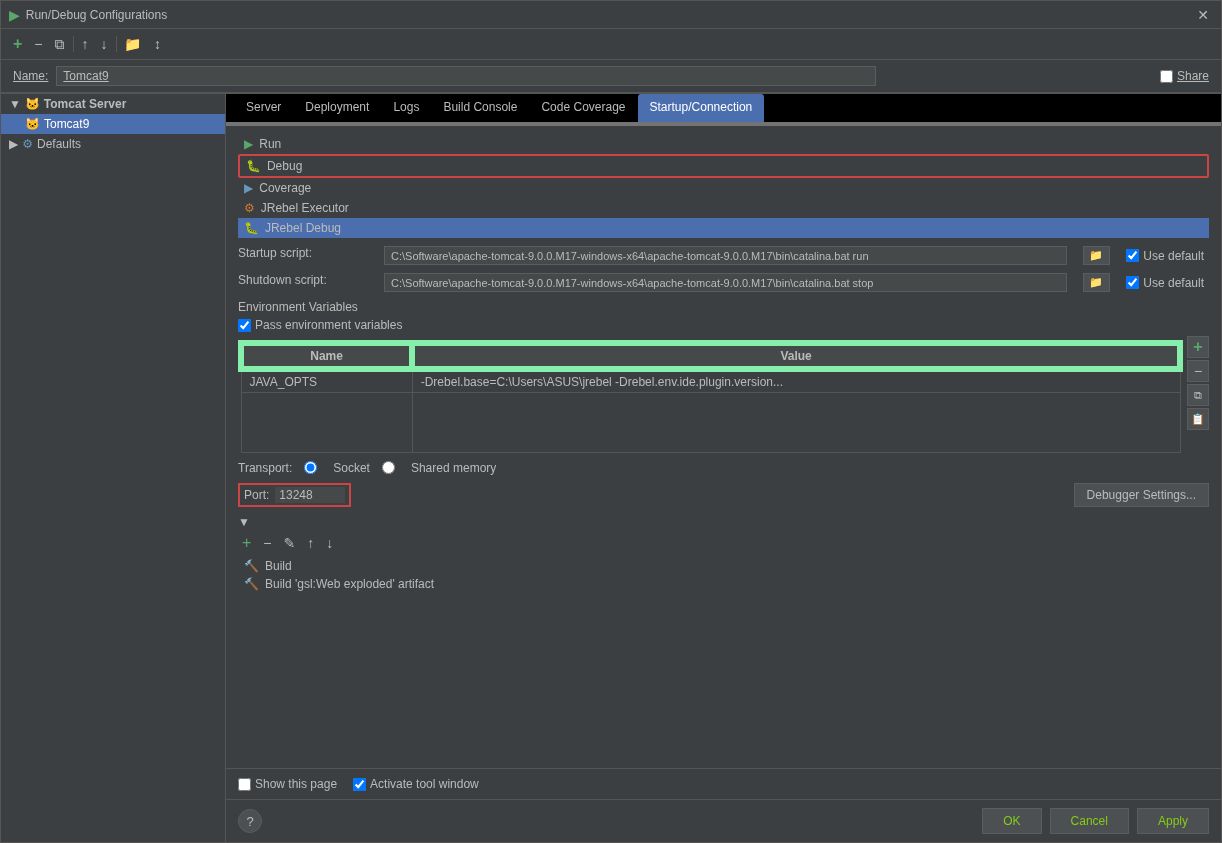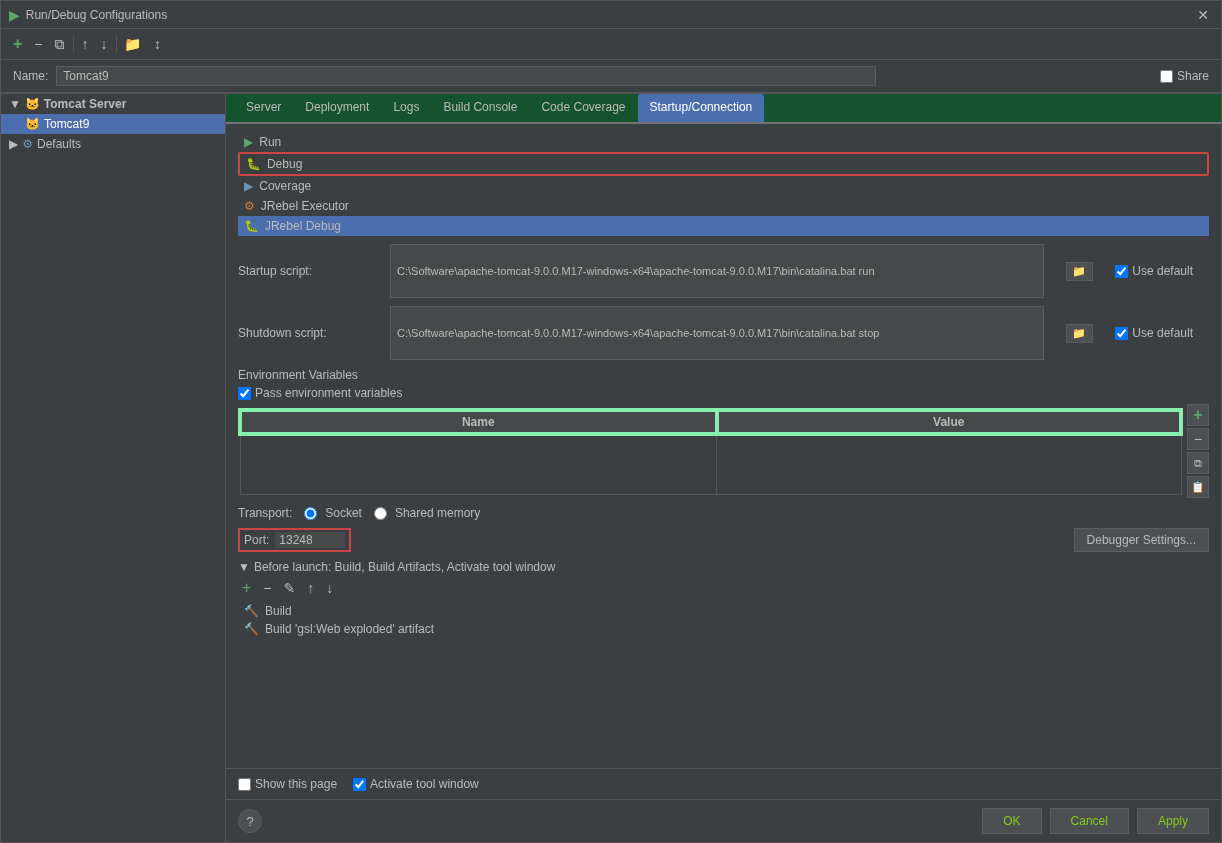--- a/index.html
+++ b/index.html
@@ -67,20 +67,21 @@
       font-size: 14px;
       padding: 2px 4px;
     }
     .name-row {
       display: flex;
       align-items: center;
       padding: 6px 12px;
       gap: 8px;
       background: #3c3f41;
       border-bottom: 1px solid #555;
+      text-decoration: underline;
     }
     .name-label {
       color: #bbbbbb;
       font-size: 12px;
     }
     .name-input {
       flex: 1;
       background: #45494a;
       border: 1px solid #5a5d5f;
       color: #bbbbbb;
@@ -123,22 +124,22 @@
     .right-panel {
       flex: 1;
       display: flex;
       flex-direction: column;
       background: #3c3f41;
       overflow: hidden;
     }
     
     .tabs {
       display: flex;
-      background: #14532d;
-      border-bottom: 2px solid #737373;
+      background: #000000;
+      border-bottom: 4px solid #737373;
       padding: 0 8px;
     }
     .tab {
       padding: 6px 12px;
       cursor: pointer;
       color: #bbbbbb;
       font-size: 12px;
       border: none;
       background: none;
       border-bottom: 2px solid transparent;
@@ -160,35 +161,34 @@
       align-items: center;
       padding: 3px 6px;
       gap: 6px;
       cursor: pointer;
       color: #bbbbbb;
       font-size: 12px;
     }
     
     .section-row {
       display: flex;
-      align-items: center;
-      margin: 8px 16px 4px 0;
-      gap: 22px;
+      margin: 8px 5px 4px 0;
+      gap: 16px;
     }
     .section-label {
       color: #bbbbbb;
       font-size: 12px;
       min-width: 130px;
     }
     .script-input {
       flex: 1;
       background: #45494a;
       border: 1px solid #5a5d5f;
       color: #bbbbbb;
-      padding: 20px 6px;
+      padding: 2px 6px;
       font-size: 11px;
     }
     .browse-btn {
       background: #4c5052;
       border: 1px solid #5a5d5f;
       color: #bbbbbb;
       padding: 2px 6px;
       cursor: pointer;
       font-size: 11px;
     }
@@ -202,21 +202,21 @@
       margin: 8px 0;
     }
     .env-table {
       width: 100%;
       border-collapse: collapse;
       margin-top: 4px;
       font-size: 12px;
     }
     .env-table th {
       background: #45494a;
-      border: 4px solid #86efac;
+      border: 6px solid #86efac;
       padding: 3px 8px;
       color: #bbbbbb;
       text-align: center;
     }
     .env-table td {
       border: 1px solid #555;
       padding: 3px 8px;
       color: #bbbbbb;
       background: #3c3f41;
     }
@@ -245,22 +245,22 @@
     
     .transport-row {
       display: flex;
       align-items: center;
       gap: 12px;
       margin: 8px 0;
       font-size: 12px;
     }
     .radio-option {
       display: flex;
-      align-items: flex-end;
-      gap: 8px;
+      align-items: flex-start;
+      gap: 16px;
     }
     .port-row {
       display: flex;
       align-items: center;
       gap: 20px;
       margin: 4px 0;
     }
     .debug-settings-btn {
       background: #4c5052;
       border: 1px solid #5a5d5f;
@@ -484,20 +484,24 @@
           <div class="env-table-wrapper">
             <div style="flex:1;">
               <table class="env-table">
                 <thead>
                   <tr>
                     <th>Name</th>
                     <th>Value</th>
                   </tr>
                 </thead>
                 <tbody>
+                  <tr>
+                    <td>JAVA_OPTS</td>
+                    <td>-Drebel.base=C:\Users\ASUS\jrebel -Drebel.env.ide.plugin.version...</td>
+                  </tr>
                   <tr style="height:60px;">
                     <td></td>
                     <td></td>
                   </tr>
                 </tbody>
               </table>
             </div>
             <div class="env-actions">
               <button class="env-action-btn" style="color:#59a869; font-size:16px; font-weight:bold;">+</button>
               <button class="env-action-btn">−</button>
@@ -524,21 +528,20 @@
             <span style="margin-right:6px;">Port:</span>
             <input type="text" style="background: rgb(69, 73, 74); border: none; color: rgb(187, 187, 187); width: 70px; font-size: 12px; padding: 1px 4px;" value="13248">
           </div>
           <div style="flex:1;"></div>
           <button class="debug-settings-btn">Debugger Settings...</button>
         </div>
 
         <div class="before-launch-section">
           <div class="before-launch-header">
             <span>▼</span>
-            <span>Before launch: Build, Build Artifacts, Activate tool window</span>
           </div>
           <div class="launch-actions">
             <button class="launch-action-btn" style="color:#59a869; font-size:16px;">+</button>
             <button class="launch-action-btn">−</button>
             <button class="launch-action-btn">✎</button>
             <button class="launch-action-btn">↑</button>
             <button class="launch-action-btn">↓</button>
           </div>
           <div class="launch-item">
             <span style="color:#cc7832;">🔨</span>

